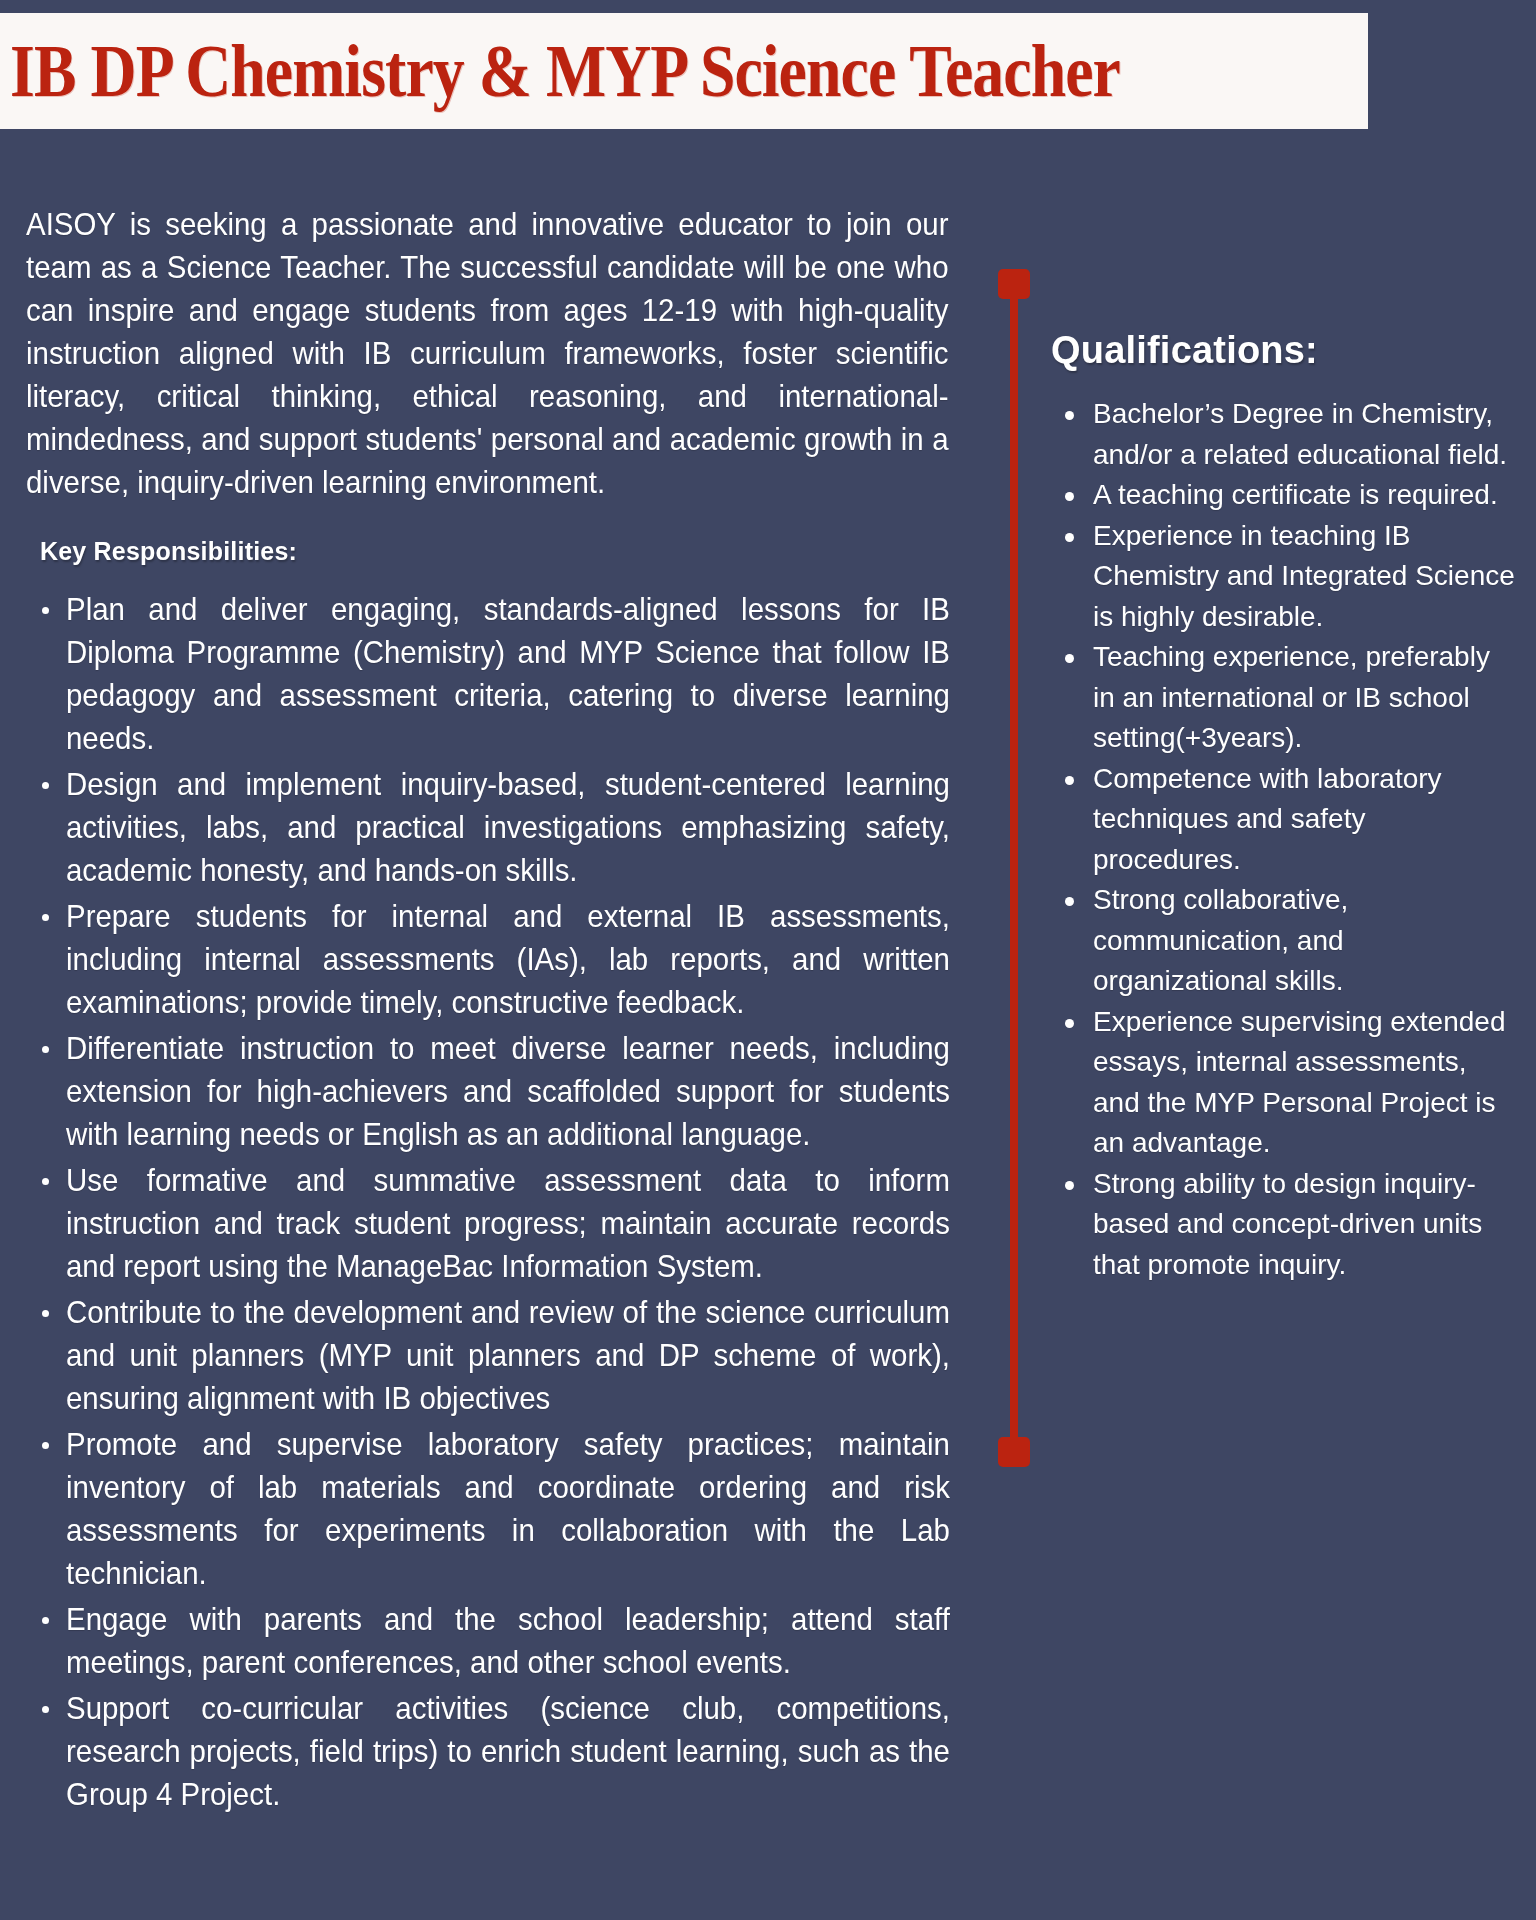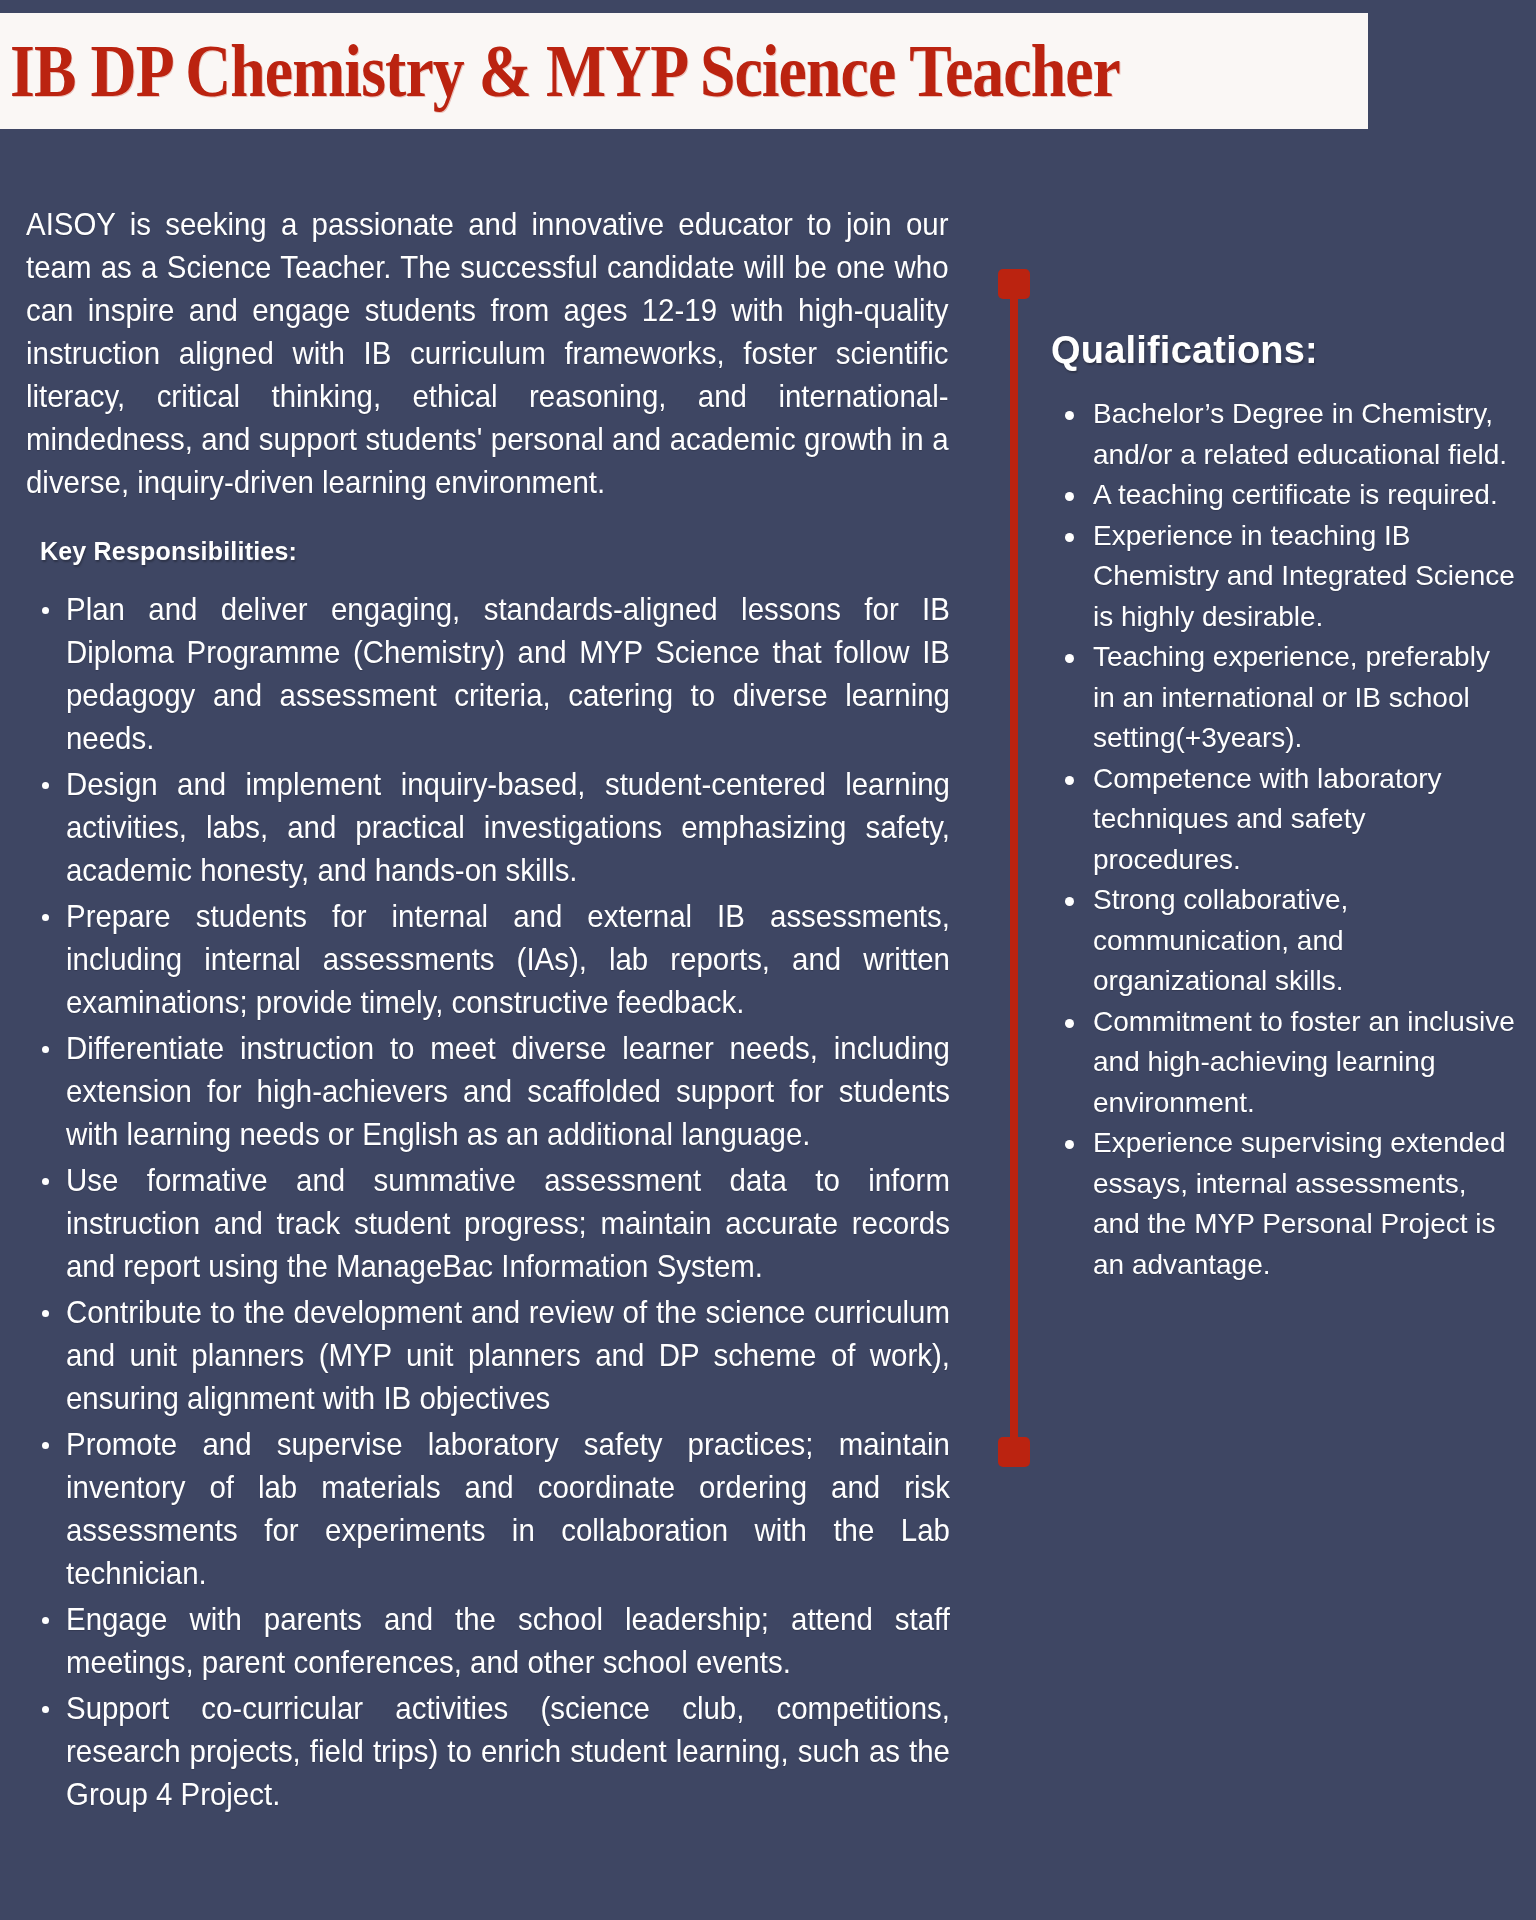--- a/index.html
+++ b/index.html
@@ -218,18 +218,18 @@
 
   <div id="right-column">
     <h2 id="qualifications-heading">Qualifications:</h2>
     <ul id="qualifications-list">
         <li>Bachelor’s Degree in Chemistry, and/or a related educational field.</li>
         <li>A teaching certificate is required.</li>
         <li>Experience in teaching IB Chemistry and Integrated Science is highly desirable.</li>
         <li>Teaching experience, preferably in an international or IB school setting(+3years).</li>
         <li>Competence with laboratory techniques and safety procedures.</li>
         <li>Strong collaborative, communication, and organizational skills.</li>
-        <li>Commitment to foster an inclusive and high-achieving learning environment.</li>
         <li>Experience supervising extended essays, internal assessments, and the MYP Personal Project is an advantage.</li>
+        <li>Strong ability to design inquiry-based and concept-driven units that promote inquiry.</li>
       </ul>
   </div>
 
 </div>
 
 </body></html>

